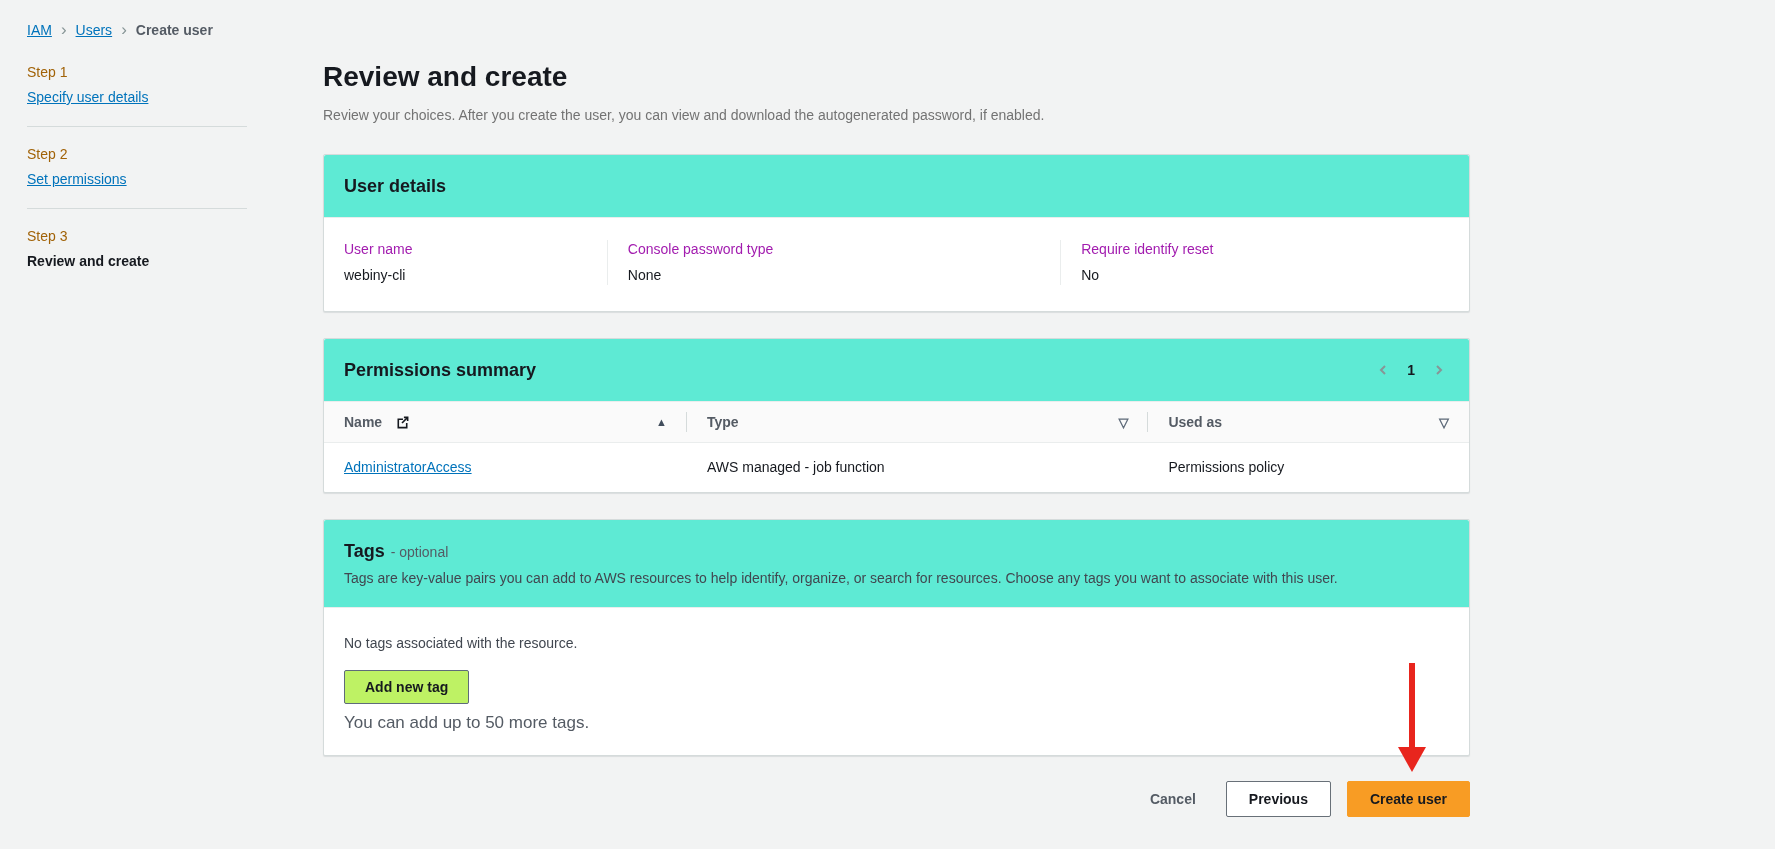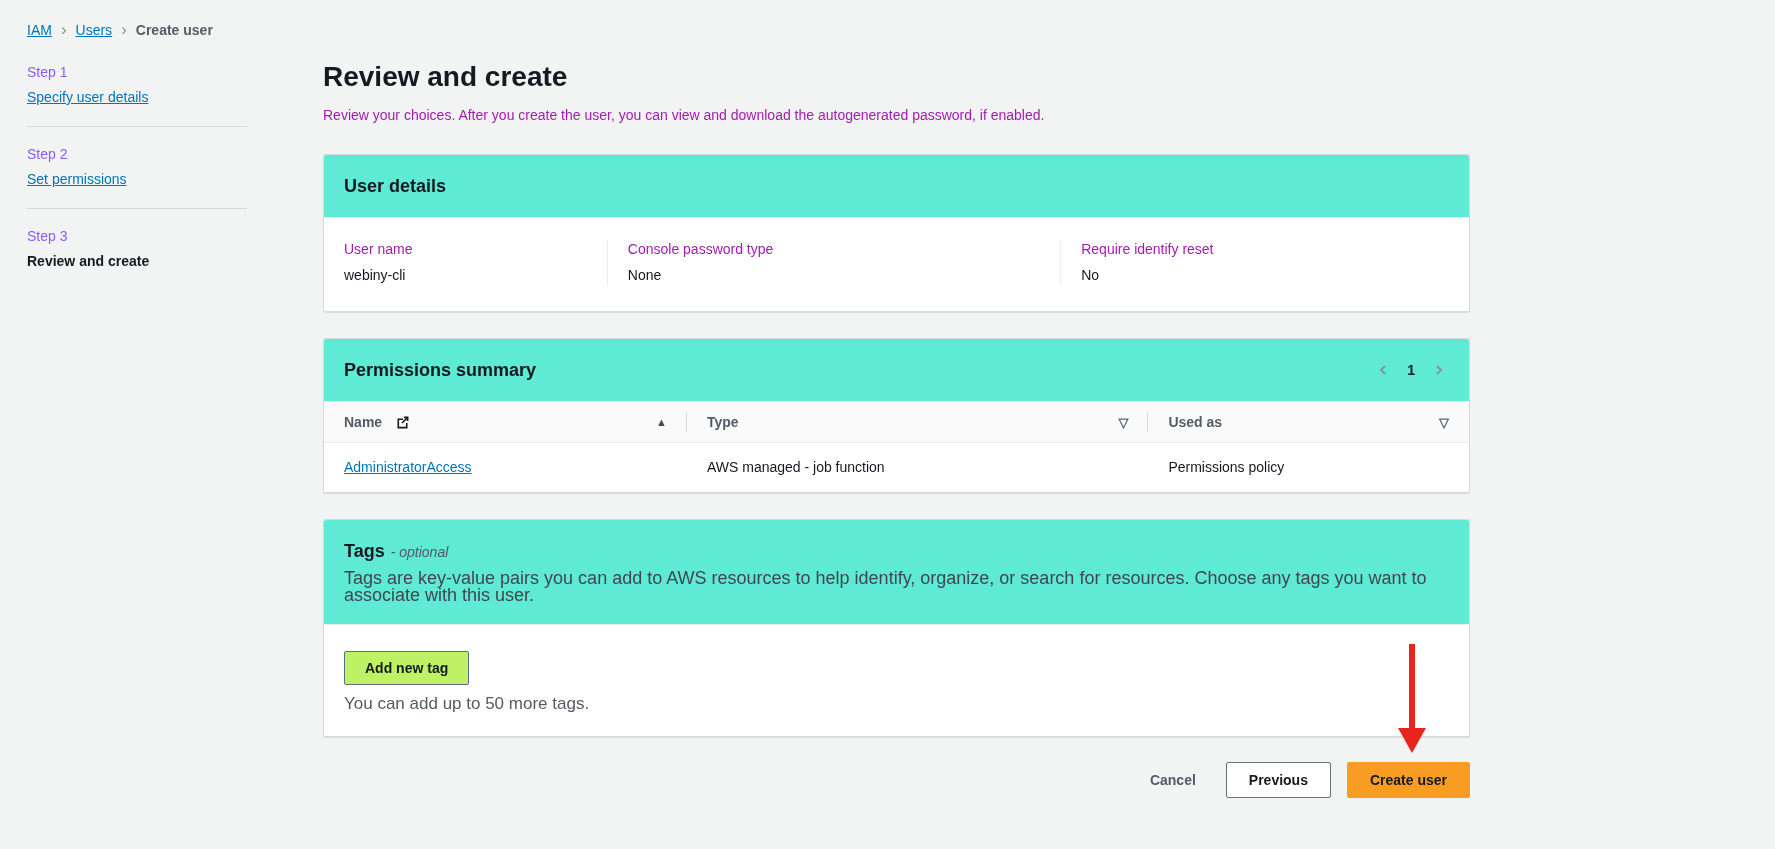--- a/index.html
+++ b/index.html
@@ -13,48 +13,48 @@
   }
   .page { display:flex; padding:22px 25px 0 27px; position:relative; width:1495px; }
 
   
   .left-col { width:296px; flex:none; }
   .breadcrumb { display:flex; align-items:center; gap:9px; margin-bottom:26px; white-space:nowrap; }
   .breadcrumb a { color:#0073bb; text-decoration:underline; cursor:pointer; }
   .crumb-sep { color:#879596; font-size:17px; line-height:14px; }
   .crumb-current { color:#545b64; font-weight:700; }
 
-  .step-label { color:#8b5cf6; margin-bottom:9px;margin-top:18px; }
+  .step-label { color:#a16207; margin-bottom:9px;margin-top:18px; }
   .step-link { color:#0073bb; text-decoration:underline; cursor:pointer; display:inline-block; }
   .step-current { font-weight:700; color:#16191f; }
   .steps hr { border:none; border-top:1px solid #d5dbdb; width:220px; margin:21px 0 19px 0; }
 
   
   .main-col { flex:1; padding-top:38px; }
   .page-title { font-size:28px; font-weight:700; color:#16191f; line-height:34px; }
-  .page-subtitle { margin-top:12px; color:#a21caf; line-height:18px; }
+  .page-subtitle { margin-top:12px; color:#737373; line-height:18px; }
 
   .card {
     background:#fff;
     border:1px solid #d5dbdb;
     border-radius:2px;
     box-shadow:0 1px 1px rgba(0,28,36,.10);
     margin-top:26px;
   }
   .card:first-of-type { margin-top:30px; }
   .card-header {
     background:#5eead4;
     padding:20px;
     border-bottom:1px solid #eaeded;
     border-radius:2px 2px 0 0;
     display:flex; align-items:center; justify-content:space-between;
   }
   .card-title { font-size:18px; font-weight:700; color:#16191f; line-height:22px; }
-  .optional-suffix { font-size:14px; font-weight:400; font-style:italic; color:#545b64; margin-left:6px; }
-  .card-desc { margin-top:7px; font-size:18px; color:#414750; line-height:17px; font-weight:400; }
+  .optional-suffix { font-size:14px; font-weight:400; color:#545b64; margin-left:6px; }
+  .card-desc { margin-top:7px; font-size:14px; color:#414750; line-height:17px; font-weight:400; }
 
   
   .kv-grid { display:grid; grid-template-columns:24.7% 39.6% 35.7%; padding:22px 0 26px 0; }
   .kv-cell { padding:0 20px; }
   .kv-cell + .kv-cell { border-left:1px solid #eaeded; }
   .kv-label { color:#a21caf; margin-bottom:7px; line-height:19px; }
   .kv-value { color:#16191f; line-height:19px; }
 
   
   .pagination { display:flex; align-items:center; gap:14px; }
@@ -222,20 +222,21 @@
     </section>
 
     <section class="card">
       <div class="card-header" style="display:block;">
         <h2 class="card-title">
           <span>Tags</span><span class="optional-suffix">- optional</span>
         </h2>
         <div class="card-desc">Tags are key-value pairs you can add to AWS resources to help identify, organize, or search for resources. Choose any tags you want to associate with this user.</div>
       </div>
       <div class="tags-body">
+        <div class="empty-text">No tags associated with the resource.</div>
         <button class="btn btn-add">Add new tag</button>
         <div class="limit-hint">You can add up to 50 more tags.</div>
       </div>
     </section>
 
     <div class="footer">
       <div class="red-arrow">
         <div class="shaft"></div>
         <div class="head"></div>
       </div>

